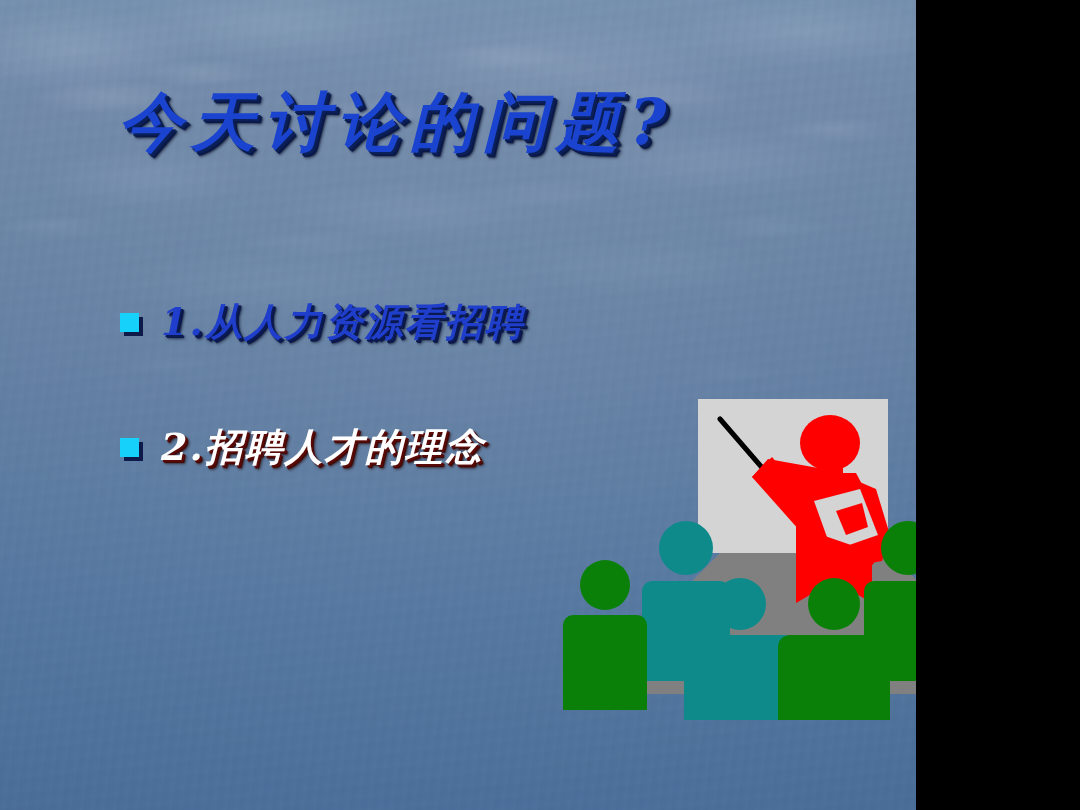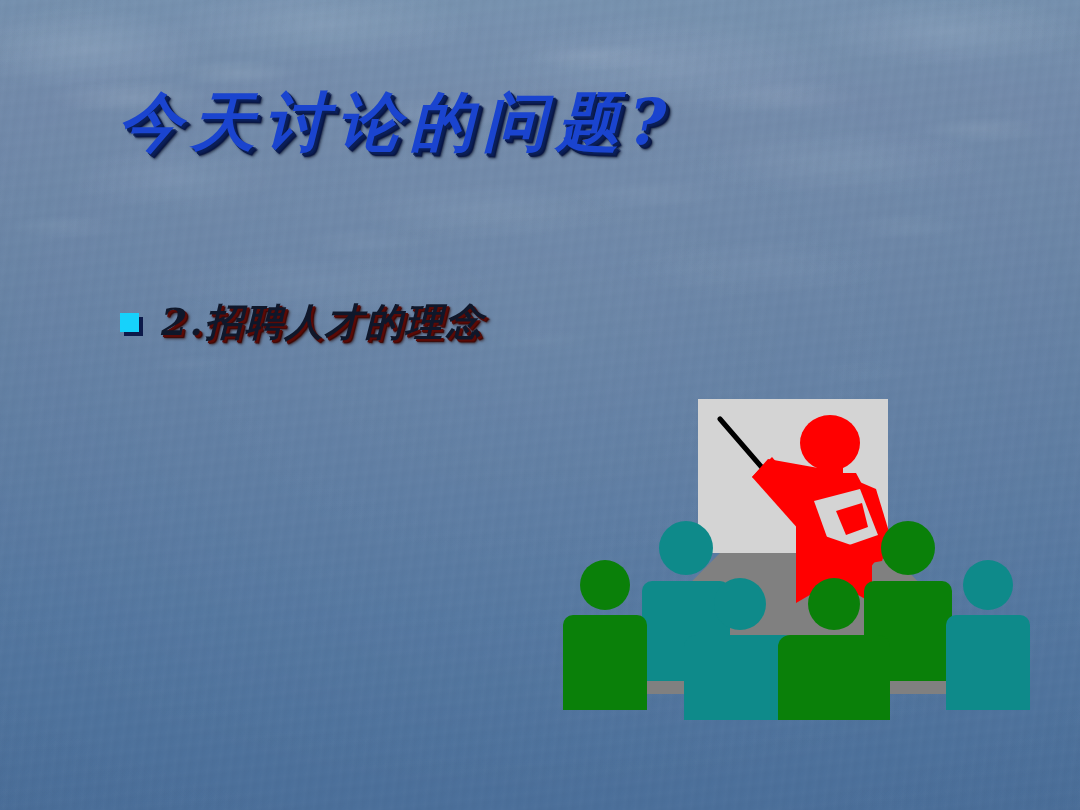--- a/index.html
+++ b/index.html
@@ -3,21 +3,21 @@
 <meta charset="utf-8">
 <title>Slide</title>
 <style>
   html, body {
     margin: 0;
     padding: 0;
     background: #000;
   }
   #slide {
     position: relative;
-    width: 1080px;
+    width: 916px;
     height: 810px;
     overflow: hidden;
     font-family: "DejaVu Sans", "Liberation Sans", sans-serif;
     background-color: #6a86a6;
   }
 
   
   #bg-base {
     position: absolute;
     inset: 0;
@@ -144,21 +144,21 @@
     line-height: 46px;
   }
   .bullet-text.blue {
     color: #1f3ecb;
     text-shadow:
       2px 2px 0 #0b1a52,
       3px 3px 1px #091444,
       4px 4px 3px rgba(4,10,30,.6);
   }
   .bullet-text.red {
-    color: #0f172a;
+    color: #ffffff;
     text-shadow:
       2px 2px 0 #5a0a06,
       3px 3px 1px #3e0704,
       4px 4px 3px rgba(30,4,2,.6);
   }
 
   
   #clipart {
     position: absolute;
     left: 560px;
@@ -176,20 +176,24 @@
   <div id="bg-base"></div>
   <div id="bg-texture-a"></div>
   <div id="bg-texture-b"></div>
   <div id="bg-texture-c"></div>
   <div id="bg-vignette"></div>
 
   <div id="title">今天讨论的问题?</div>
 
   <div id="bullets">
 
+    <div class="bullet-row">
+      <span class="bullet-marker"></span>
+      <span class="bullet-text blue">1.从人力资源看招聘</span>
+    </div>
 
     <div class="bullet-row">
       <span class="bullet-marker"></span>
       <span class="bullet-text red">2.招聘人才的理念</span>
     </div>
 
 
   </div>
 
   <div id="clipart">

